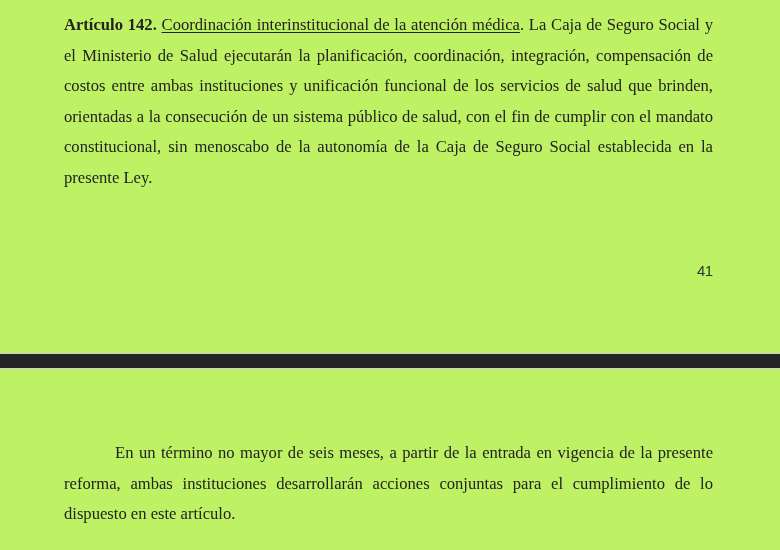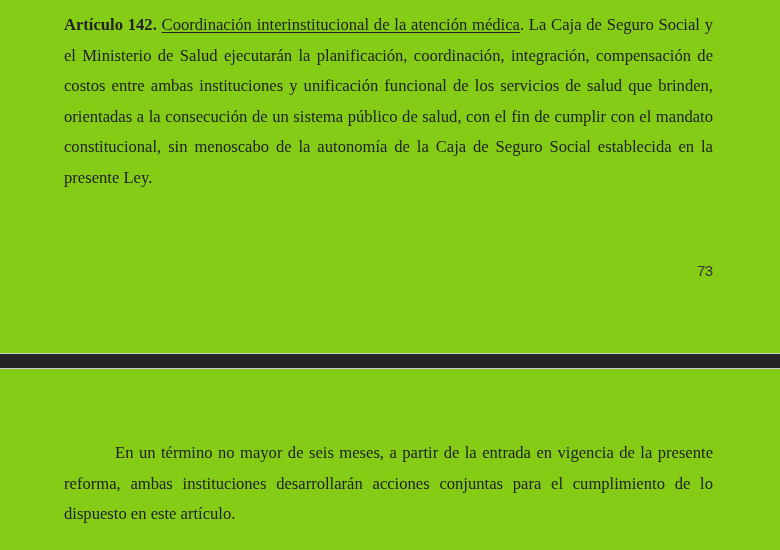--- a/index.html
+++ b/index.html
@@ -12,21 +12,21 @@
     height: 550px;
     position: relative;
     overflow: hidden;
     font-family: "Liberation Serif", "DejaVu Serif", serif;
     color: #222222;
   }
   .page {
     position: absolute;
     left: 0;
     width: 780px;
-    background: #84cc16;
+    background: #bef264;
   }
   .page-top {
     top: 0;
     height: 353px;
   }
   .page-bottom {
     top: 369px;
     height: 181px;
   }
   .separator {
@@ -74,20 +74,20 @@
     font-size: 15px;
     letter-spacing: -0.5px;
     color: #333333;
   }
 </style>
 </head>
 <body>
 
 <div class="page page-top">
   <p class="para para-top"><span class="art-num">Artículo 142.</span> <span class="art-title">Coordinación interinstitucional de la atención médica</span><span>.</span><span> La Caja de Seguro Social y el Ministerio de Salud ejecutarán la planificación, coordinación, integración, compensación de costos entre ambas instituciones y unificación funcional de los servicios de salud que brinden, orientadas a la consecución de un sistema público de salud, con el fin de cumplir con el mandato constitucional, sin menoscabo de la autonomía de la Caja de Seguro Social establecida en la presente Ley.</span></p>
-  <div class="page-number">73</div>
+  <div class="page-number">41</div>
 </div>
 
 <div class="separator"></div>
 
 <div class="page page-bottom"></div>
 
 <p class="para para-bottom"><span class="indent"></span><span>En un término no mayor de seis meses, a partir de la entrada en vigencia de la presente reforma, ambas instituciones desarrollarán acciones conjuntas para el cumplimiento de lo dispuesto en este artículo.</span></p>
 
 </body></html>

